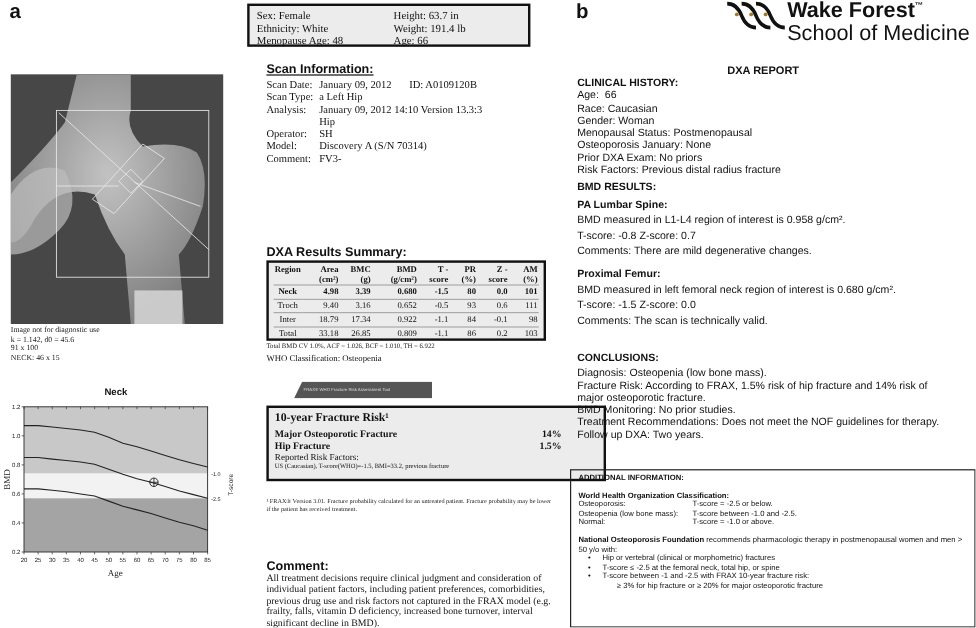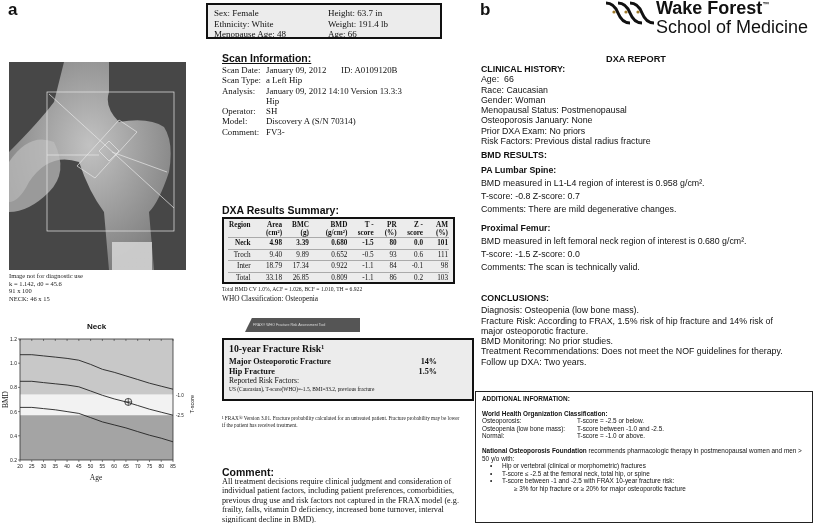--- a/index.html
+++ b/index.html
@@ -21,30 +21,30 @@
   .scan-title { left: 222px; top: 52px; text-decoration: underline; }
   .scan-table { left: 222px; top: 65px; font-size: 8.8px; line-height: 10.3px; border-collapse: collapse; }
   .scan-table td { padding: 0; vertical-align: top; }
   .scan-table td.k { width: 44px; }
   .scan-id { left: 341px; top: 65px; font-size: 8.8px; }
 
   .dxa-title { left: 222px; top: 204px; }
   .dxa-box { left: 222px; top: 217px; width: 233px; height: 67px; border: 2px solid #111; background: #ececec; padding: 2px 4px; }
   .dxa-table { width: 100%; border-collapse: collapse; font-size: 7.2px; line-height: 8.1px; }
   .dxa-table th { font-weight: bold; text-align: right; vertical-align: top; padding: 0 1px; }
-  .dxa-table th:first-child, .dxa-table td:first-child { text-align: right; }
+  .dxa-table th:first-child, .dxa-table td:first-child { text-align: center; }
   .dxa-table td { text-align: right; padding: 0 1px; border-top: 1px solid #aaa; line-height: 10.5px; }
   .dxa-table tr.bold td { font-weight: bold; }
   .dxa-note { left: 222px; top: 286px; font-size: 5.6px; color: #222; }
   .dxa-who { left: 222px; top: 294px; font-size: 7.3px; }
 
   .frax-banner { left: 245px; top: 318px; width: 115px; height: 14px; background: #555; color: #ddd;
                  font-family: "Liberation Sans", sans-serif; font-size: 3.6px; padding: 5px 8px;
                  clip-path: polygon(6% 0, 100% 0, 100% 100%, 0 100%); }
-  .frax-box { left: 222px; top: 338px; width: 252px; height: 63px; border: 2px solid #111; background: #ececec; padding: 3px 5px; }
+  .frax-box { left: 222px; top: 338px; width: 283px; height: 63px; border: 2px solid #111; background: #ececec; padding: 3px 5px; }
   .frax-h { font-weight: bold; font-size: 9.8px; margin-bottom: 3px; }
   .frax-row { display: flex; justify-content: space-between; font-weight: bold; font-size: 8.2px; line-height: 9.6px; padding-right: 30px; gap: 25px; }
   .frax-rf { font-size: 7.6px; line-height: 9px; }
   .frax-rfv { font-size: 5.4px; line-height: 8px; }
   .frax-note { left: 222px; top: 415px; font-size: 5.2px; line-height: 6.8px; color: #222; }
 
   .comment-title { left: 222px; top: 466px; }
   .comment-body { left: 222px; top: 477px; width: 238px; font-size: 8.2px; line-height: 9.4px; }
 
   
@@ -172,21 +172,21 @@
           <td>3.39</td>
           <td>0.680</td>
           <td>-1.5</td>
           <td>80</td>
           <td>0.0</td>
           <td>101</td>
         </tr>
         <tr>
           <td>Troch</td>
           <td>9.40</td>
-          <td>9.89</td>
+          <td>3.16</td>
           <td>0.652</td>
           <td>-0.5</td>
           <td>93</td>
           <td>0.6</td>
           <td>111</td>
         </tr>
         <tr>
           <td>Inter</td>
           <td>18.79</td>
           <td>17.34</td>

